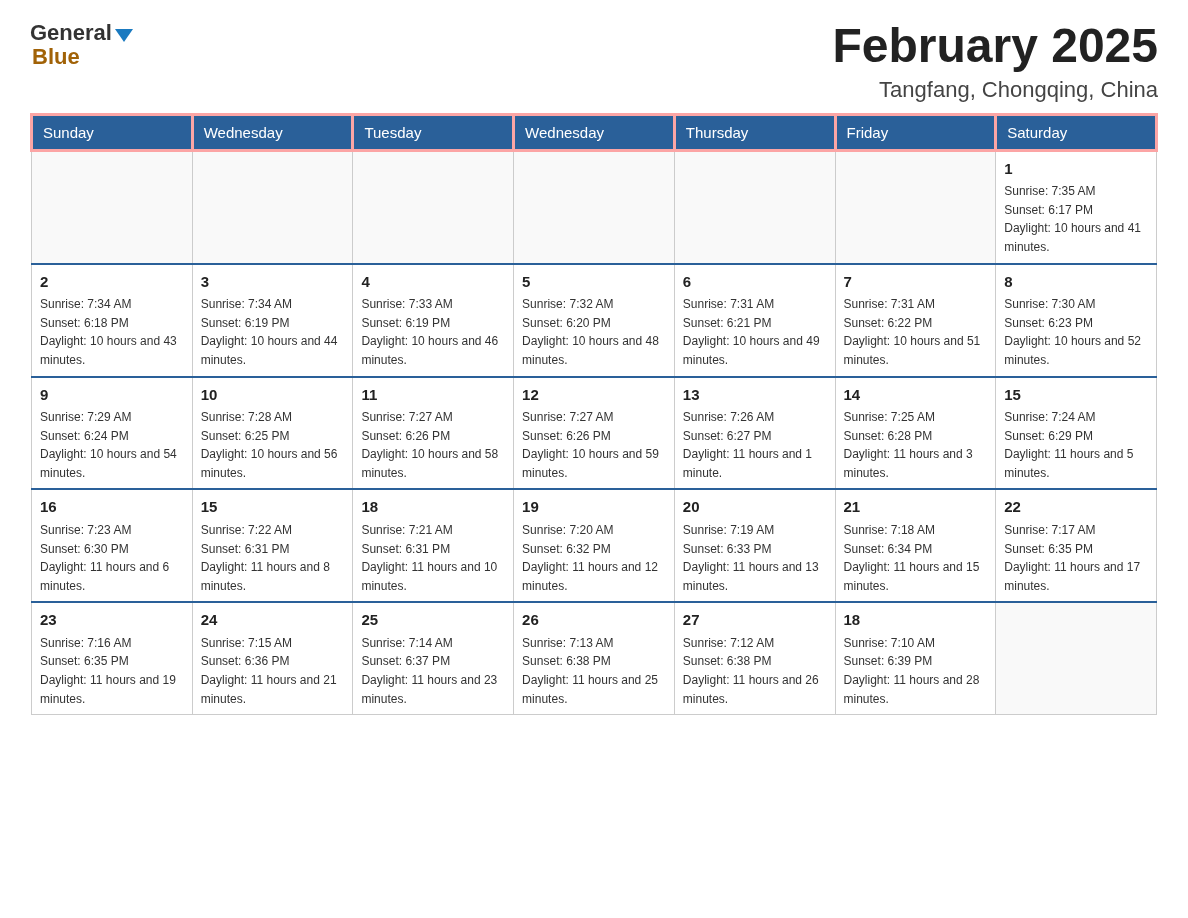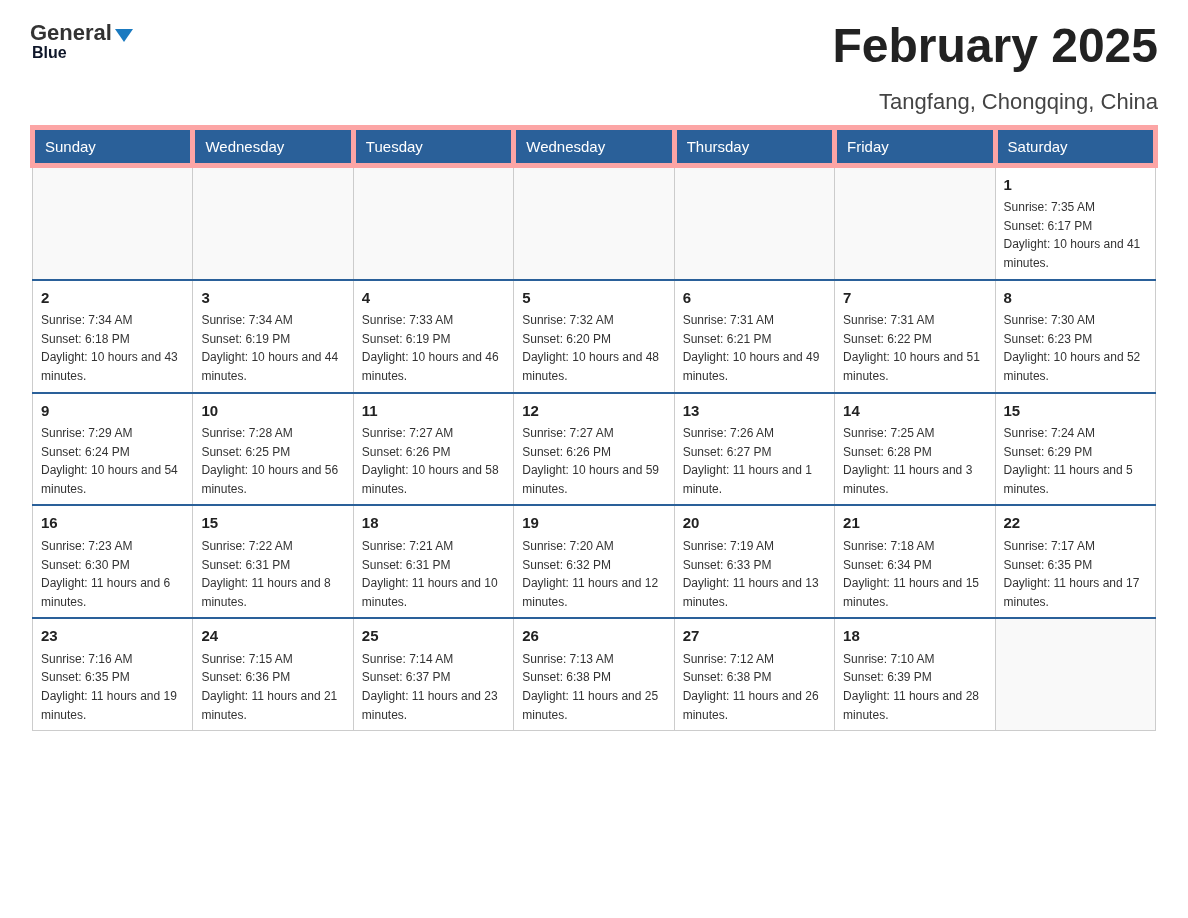--- a/index.html
+++ b/index.html
@@ -26,35 +26,35 @@
     }
     .month-title {
       font-size: 48px;
       font-weight: bold;
       color: #222;
       line-height: 1.1;
     }
     .location-title {
       font-size: 22px;
       color: #444;
-      margin-top: 16px;
+      margin-top: 4px;
     }
     .calendar-table {
       width: 100%;
       border-collapse: collapse;
       margin-top: 10px;
     }
     .calendar-table th {
       background-color: #2a6099;
       color: #fff;
       font-size: 15px;
       font-weight: normal;
       padding: 8px 10px;
       text-align: left;
-      border: 5px solid #fca5a5;
+      border: 3px solid #fca5a5;
     }
     .calendar-table td {
       vertical-align: top;
       border: 1px solid #ccc;
       padding: 6px 8px;
       width: 14.28%;
       min-height: 100px;
       font-size: 12.5px;
       color: #333;
       line-height: 1.5;
@@ -91,23 +91,23 @@
       display: inline-block;
       width: 0;
       height: 0;
       border-left: 9px solid transparent;
       border-right: 9px solid transparent;
       border-top: 13px solid #1a7ac0;
       margin-left: 3px;
       margin-top: 4px;
     }
     .logo-line2 {
-      font-size: 16px;
-      font-weight: bold;
-      color: #0f172a;
+      font-size: 22px;
+      font-weight: bold;
+      color: #a16207;
       margin-left: 2px;
       margin-top: -2px;
     }
   </style>
 </head>
 <body>
 
 <div class="header">
   <div class="logo-wrapper">
     <div class="logo-line1">

